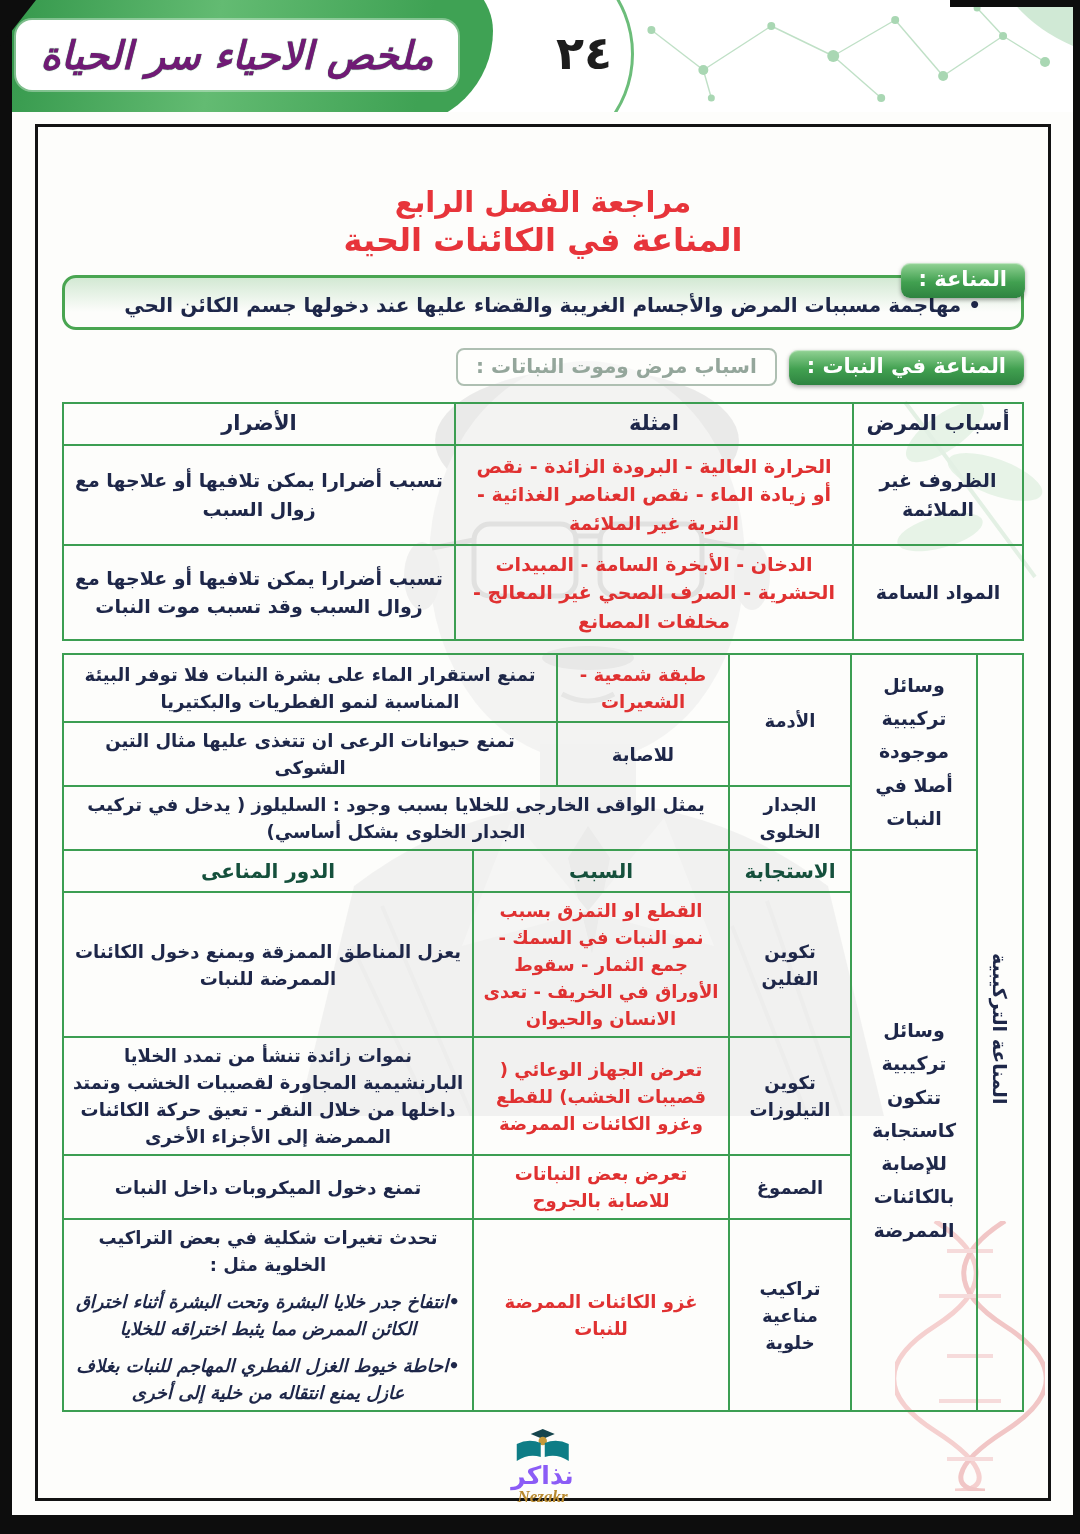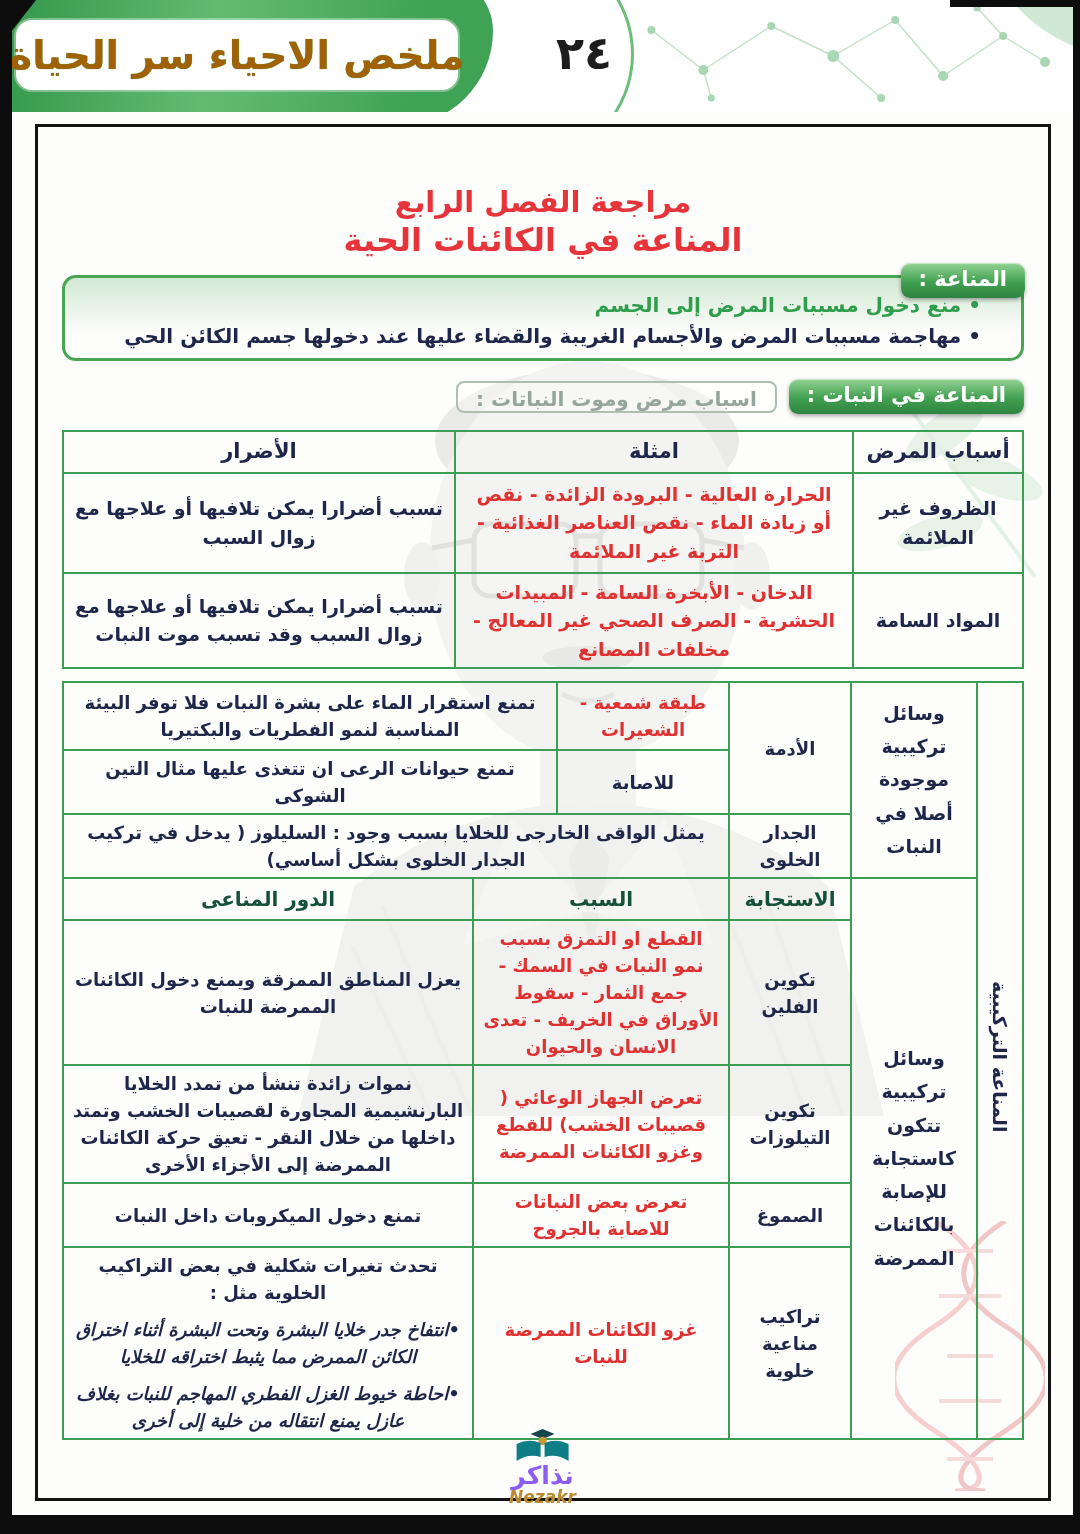--- a/index.html
+++ b/index.html
@@ -27,22 +27,23 @@
     background: linear-gradient(100deg, #2f9447, #63bb72 45%, #3fa254 85%);
     border-radius: 0 90px 150px 0 / 0 90px 150px 0;
   }
   .banner-title-box {
     position: absolute; left: 4px; top: 20px; width: 442px; height: 70px;
     background: #ffffff; border-radius: 16px;
     display: flex; align-items: center; justify-content: center;
     box-shadow: 0 0 0 2px rgba(255,255,255,.35);
   }
   .banner-title-box span {
-    color: #a16207; font-size: 39px; font-weight: bold; white-space: nowrap;
+    color: #701a75; font-size: 39px; font-weight: bold; white-space: nowrap;
     text-shadow: 0 0 1px #2f9e4c;
+    font-style: italic;
   }
   .banner-arc {
     position: absolute; left: 402px; top: -56px; width: 220px; height: 220px;
     border: 3px solid #6cbd7a; border-radius: 50%;
     clip-path: inset(26px 0 26px 60%);
   }
   .banner-num {
     position: absolute; left: 544px; top: 26px;
     font-size: 46px; font-weight: bold; color: #1d1d1d;
   }
@@ -80,21 +81,21 @@
   .imm-intro { color: #1e2749; font-weight: bold; font-size: 21px; padding-right: 128px; line-height: 1.4; }
   .imm-b { font-weight: bold; font-size: 20px; margin-top: 7px; padding-right: 24px; }
   .imm-b::before { content: "•  "; }
   .imm-b.green { color: #2f9e4c; }
   .imm-b.navy  { color: #1e2749; }
 
   .plant-row { display: flex; align-items: center; gap: 12px; margin-top: 18px; }
   .sub-box {
     border: 2px solid #aebfb2; border-radius: 8px;
     color: #94a69b; font-weight: bold; font-size: 20px;
-    padding: 4px 18px 0; min-width: 272px; background: rgba(255,255,255,.35);
+    padding: 4px 18px 6px; min-width: 272px; background: rgba(255,255,255,.35);
   }
 
   
   .tbl { width: 100%; border-collapse: collapse; table-layout: fixed; background: transparent; }
   .tbl td {
     border: 2.4px solid #3c9e52; padding: 4px 8px;
     text-align: center; vertical-align: middle;
     font-weight: bold; line-height: 1.5;
   }
   .navy { color: #1e2749; }
@@ -106,21 +107,21 @@
   .t2 .hd2 { font-size: 20px; }
   .t2 .grp { font-size: 19px; line-height: 1.75; padding: 4px 6px; }
   .vtext { writing-mode: vertical-rl; display: inline-block; font-size: 19px; letter-spacing: 2px; white-space: nowrap; }
   .pt { margin-top: 10px; font-style: italic; }
   .pt::before { content: "•"; }
 
   
   .logo { position: absolute; bottom: 8px; left: 50%; transform: translateX(-50%);
           text-align: center; z-index: 4; }
   .logo-ar { color: #8b5cf6; font-size: 25px; font-weight: bold; margin-top: -4px; }
-  .logo-en { color: #b98a2f; font-size: 17px; font-style: italic; margin-top: -3px; font-weight: bold; }
+  .logo-en { color: #b98a2f; font-size: 17px; font-style: italic; margin-top: -3px; font-weight: bold; font-family: Liberation Serif, serif; }
 </style>
 </head>
 <body>
 
 <div class="page">
 
   <header class="banner">
     <svg class="banner-pattern" viewBox="0 0 1062 112" preserveAspectRatio="none">
       <g stroke="#bfe0c6" stroke-width="1.4" fill="none">
         <line x1="640" y1="30" x2="692" y2="70"></line>
@@ -207,21 +208,20 @@
 
   <main class="main">
 
     <h1 class="t-line1">مراجعة الفصل الرابع</h1>
     <h2 class="t-line2">المناعة في الكائنات الحية</h2>
 
     <section class="imm">
       <div class="imm-label">
         <span class="green-tab">المناعة :</span>
       </div>
-      <p class="imm-b green">منع دخول مسببات المرض إلى الجسم</p>
       <p class="imm-b navy">مهاجمة مسببات المرض والأجسام الغريبة والقضاء عليها عند دخولها جسم الكائن الحي</p>
     </section>
 
     <div class="plant-row">
       <span class="green-tab">المناعة في النبات :</span>
       <span class="sub-box">اسباب مرض وموت النباتات :</span>
     </div>
 
     <table class="tbl t1">
       <colgroup>

